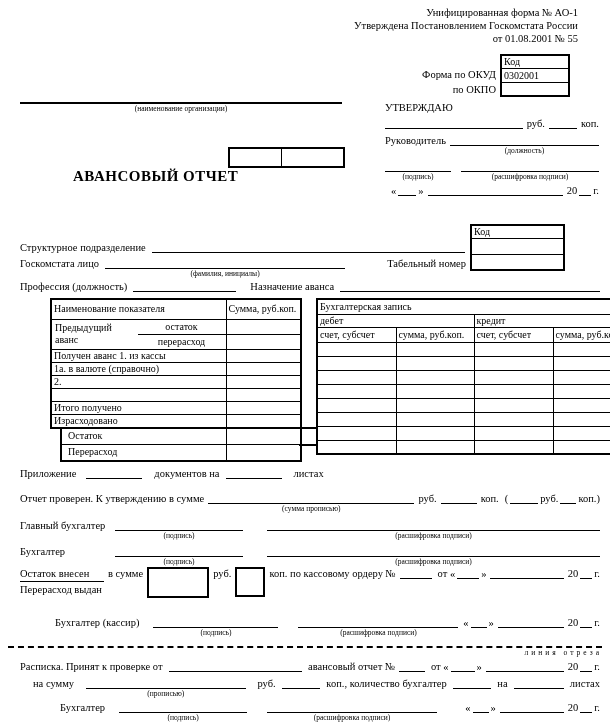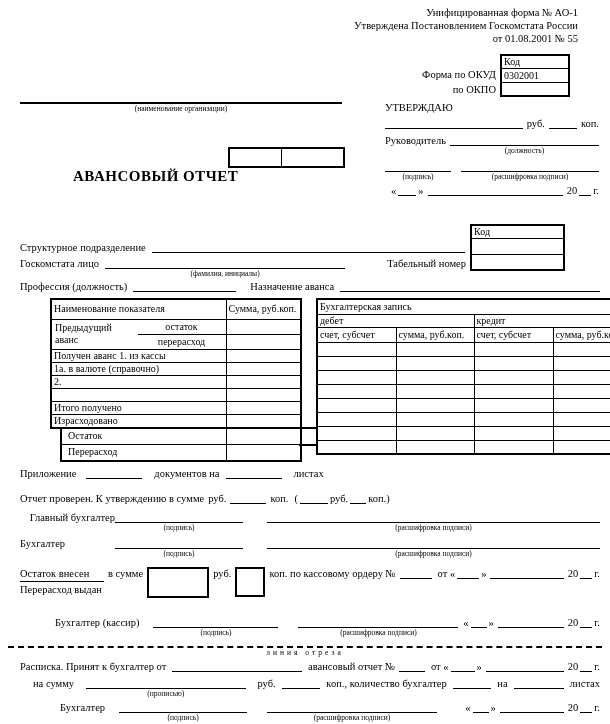--- a/index.html
+++ b/index.html
@@ -305,31 +305,35 @@
     <span>Приложение</span>
     <span class="fill ml10" style="width:56px;"></span>
     <span class="ml8">документов на</span>
     <span class="fill ml6" style="width:56px;"></span>
     <span class="ml8">листах</span>
   </div>
 
   <div class="abs" style="left:20px; top:492px; width:580px;">
     <div class="row">
       <span>Отчет проверен. К утверждению в сумме</span>
+      <span class="fc f1 ml4">
+        <span class="fill"></span>
+        <span class="cap">(сумма прописью)</span>
+      </span>
       <span class="ml4">руб.</span>
       <span class="fill ml4" style="width:36px;"></span>
       <span class="ml4">коп.</span>
       <span class="ml6">(</span>
       <span class="fill ml2" style="width:28px;"></span>
       <span class="ml2">руб.</span>
       <span class="fill ml2" style="width:16px;"></span>
       <span class="ml2">коп.)</span>
     </div>
     <div class="row" style="margin-top:6px;">
-      <span style="width:95px;text-align:right;">Главный бухгалтер</span>
+      <span style="width:95px;">Главный бухгалтер</span>
       <span class="fc" style="width:128px;">
         <span class="fill"></span>
         <span class="cap">(подпись)</span>
       </span>
       <span class="fc f1 ml24">
         <span class="fill"></span>
         <span class="cap">(расшифровка подписи)</span>
       </span>
     </div>
     <div class="row" style="margin-top:5px;">
@@ -379,26 +383,26 @@
     <span class="fill ml2" style="width:16px;"></span>
     <span class="ml2">»</span>
     <span class="fill ml4" style="width:66px;"></span>
     <span class="ml4">20</span>
     <span class="fill ml2" style="width:12px;"></span>
     <span class="ml2">г.</span>
   </div>
 
   <div class="abs" style="left:8px; top:646px; width:594px;">
     <div style="border-top:2px dashed #000;"></div>
-    <div class="cap" style="letter-spacing:3px;">линия отреза</div>
+    <div class="cap" style="letter-spacing:3px;text-align:right;">линия отреза</div>
   </div>
 
   <div class="abs" style="left:20px; top:660px; width:580px;">
     <div class="row">
-      <span>Расписка. Принят к бухгалтер от</span>
+      <span>Расписка. Принят к проверке от</span>
       <span class="fill f1 ml6"></span>
       <span class="ml6">авансовый отчет №</span>
       <span class="fill ml4" style="width:26px;"></span>
       <span class="ml6">от «</span>
       <span class="fill ml2" style="width:24px;"></span>
       <span class="ml2">»</span>
       <span class="fill ml4" style="width:78px;"></span>
       <span class="ml4">20</span>
       <span class="fill ml2" style="width:12px;"></span>
       <span class="ml2">г.</span>

